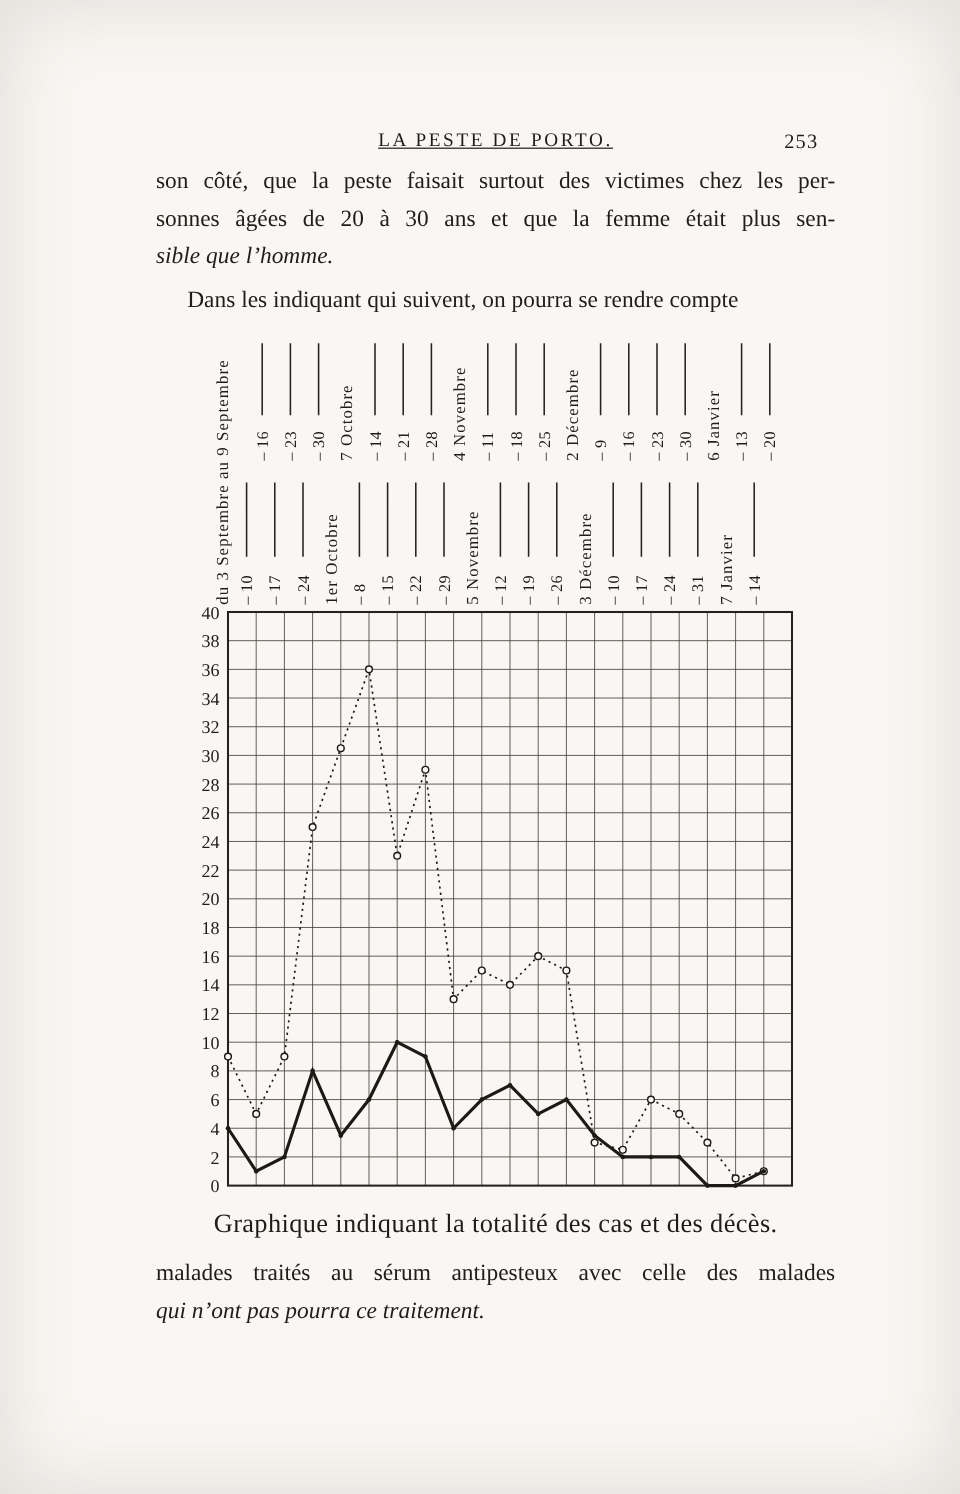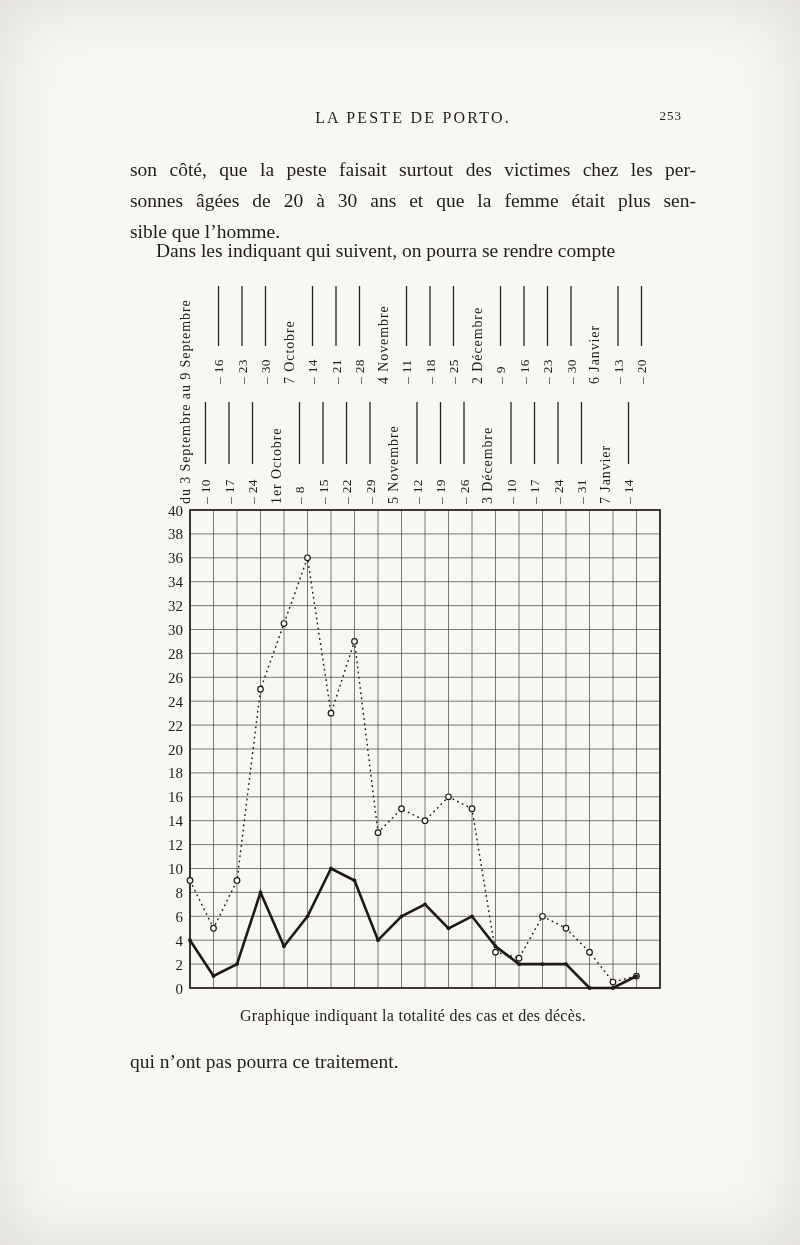--- a/index.html
+++ b/index.html
@@ -4,32 +4,32 @@
 <style>
   * { margin:0; padding:0; box-sizing:border-box; }
   html,body { width:800px; height:1245px; }
   body { background:#e9e7e2; font-family:"Liberation Serif", serif; }
   .page {
     position:relative; width:800px; height:1245px;
     background:#f8f7f3; color:#201d19; overflow:hidden;
     box-shadow: inset 0 0 70px rgba(120,110,95,.20);
   }
   .header { position:absolute; top:109px; left:130px; width:566px; font-size:16px; }
-  .running-title { text-align:center; letter-spacing:2.2px; }
-  .page-number { position:absolute; right:14px; top:-1px; font-size:13px; letter-spacing:1px; }
+  .running-title { text-align:center; letter-spacing:2.2px;text-decoration:underline; }
+  .page-number { position:absolute; right:14px; top:-1px; font-size:17px; letter-spacing:1px; }
   .para { position:absolute; left:130px; width:566px; font-size:19.5px; line-height:31px; }
-  .para1 { top:154px; }
+  .para1 { top:136px; }
   .para2 { top:235px; text-indent:26px; }
   .para3 { top:1046px; }
   .tline { text-align:justify; text-align-last:justify; }
-  .para .tline:last-child { text-align-last:left; }
+  .para .tline:last-child { text-align-last:left;font-style:italic; }
   .chart-wrap { position:absolute; top:258px; left:0; width:800px; height:745px; }
   svg text { fill:#201d19; font-family:"Liberation Serif", serif; }
   .caption { position:absolute; top:1007px; left:130px; width:566px;
-             text-align:center; font-size:16px; letter-spacing:.3px; }
+             text-align:center; font-size:22px; letter-spacing:.3px; }
 </style>
 </head>
 <body>
 
 <div class="page">
 
   <div class="header">
     <div class="running-title">LA PESTE DE PORTO.</div>
     <div class="page-number">253</div>
   </div>
@@ -220,16 +220,17 @@
         <circle cx="566" cy="706.1" r="1.9" fill="#1d1a16"></circle>
         <circle cx="589.5" cy="730" r="1.9" fill="#1d1a16"></circle>
         <circle cx="613" cy="730" r="1.9" fill="#1d1a16"></circle>
         <circle cx="636.5" cy="718.05" r="1.9" fill="#1d1a16"></circle>
       </svg>
   </div>
 
   <div class="caption">Graphique indiquant la totalité des cas et des décès.</div>
 
   <div class="para para3">
+      <div class="tline">malades traités au sérum antipesteux avec celle des malades</div>
       <div class="tline">qui n’ont pas pourra ce traitement.</div>
     </div>
 
 </div>
 
 </body></html>

